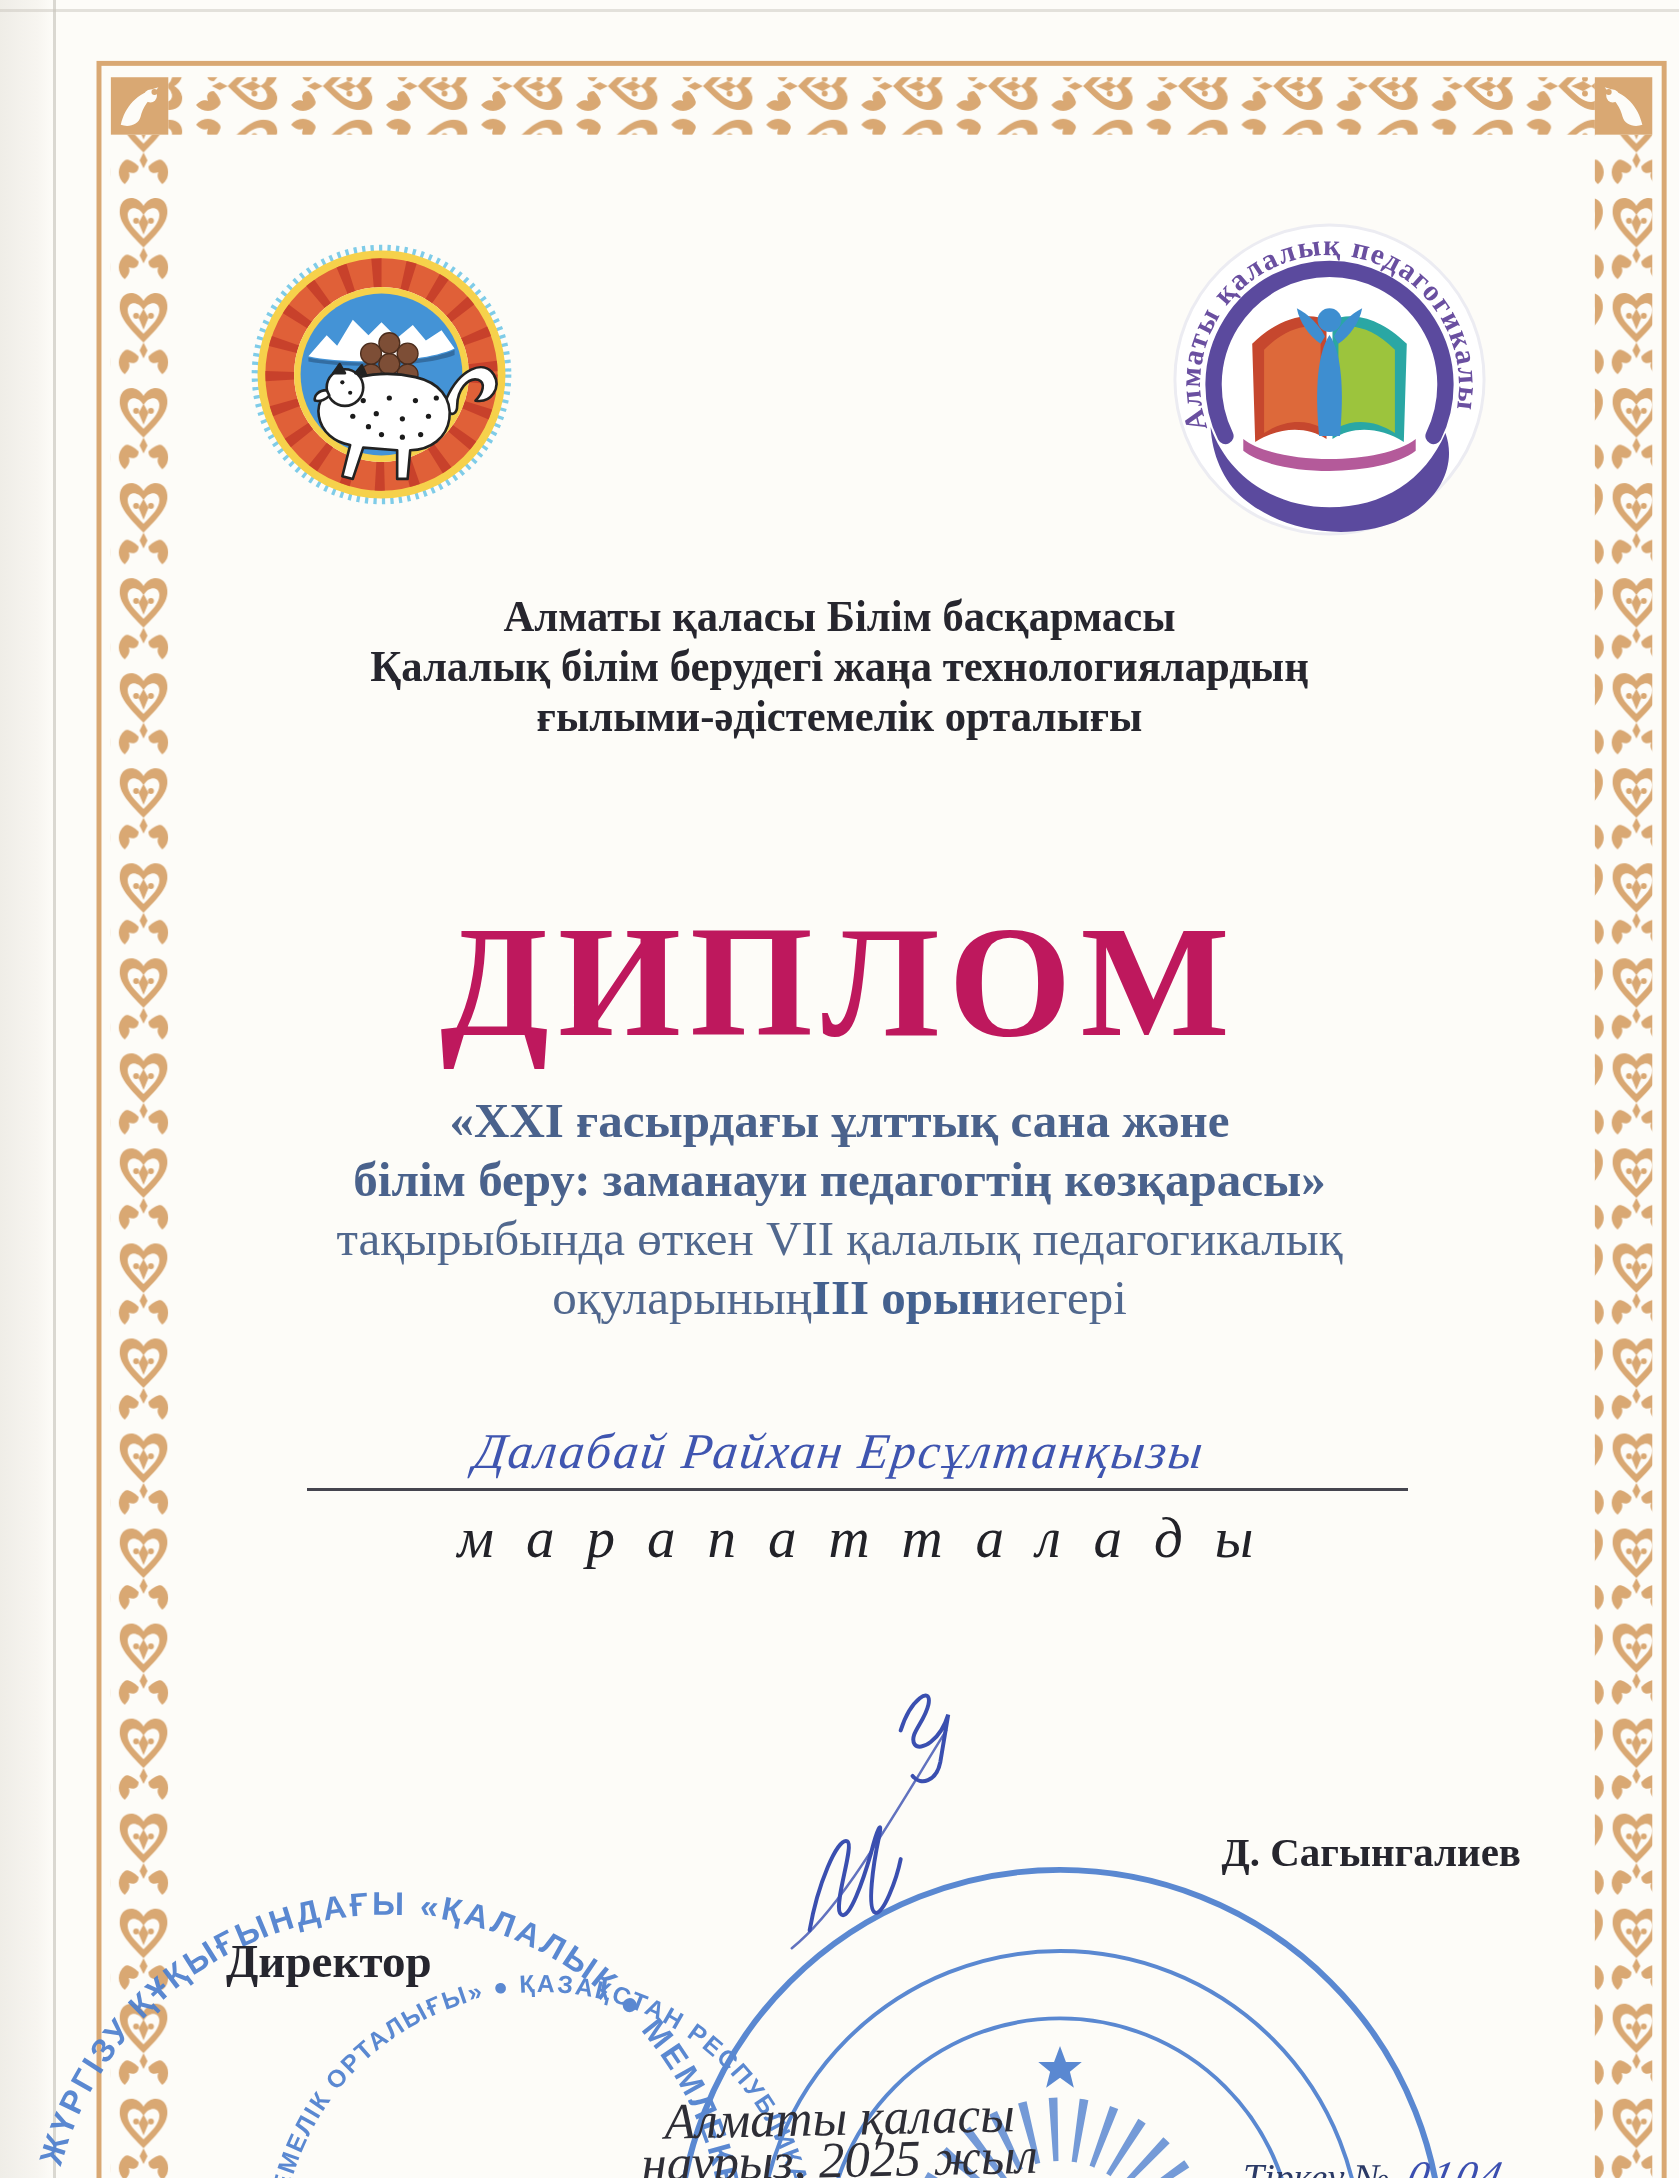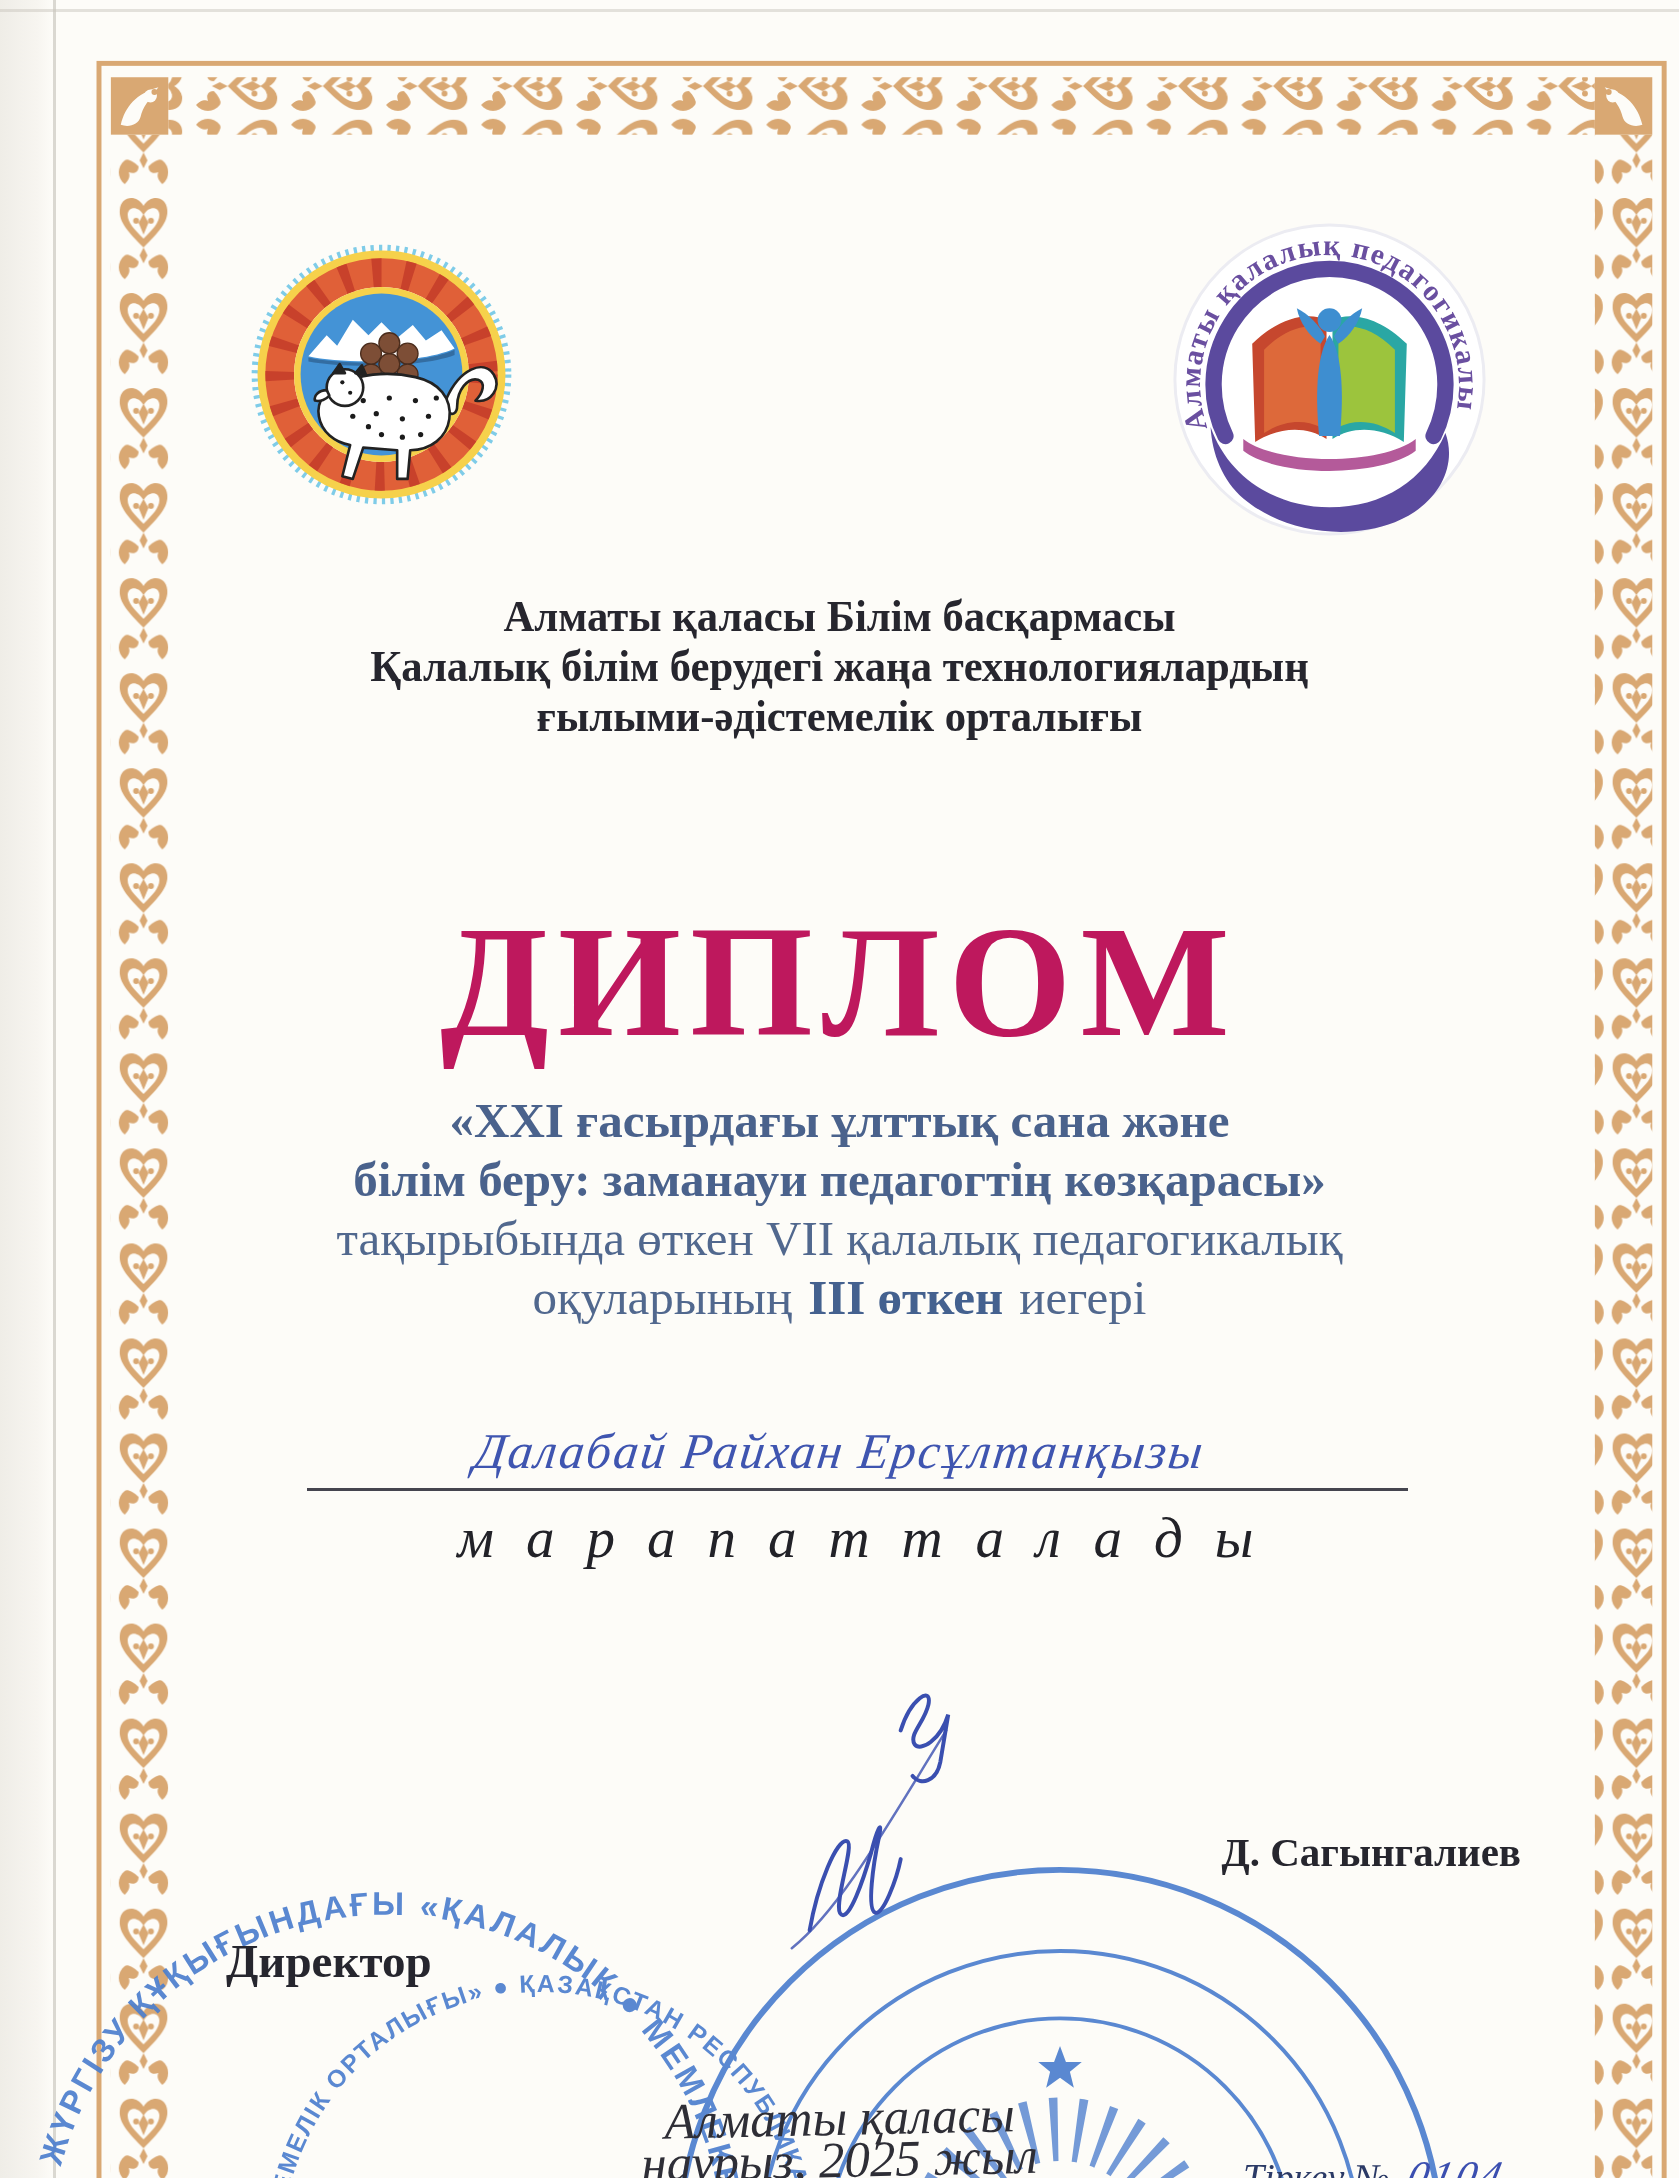--- a/index.html
+++ b/index.html
@@ -21,21 +21,21 @@
 
   .logo-left{position:absolute;left:251px;top:244px;z-index:2;}
   .logo-right{position:absolute;left:1166px;top:216px;z-index:2;}
 
   .org-block{top:592px;z-index:3;font-weight:bold;font-size:44px;line-height:50px;
     color:#26262e;transform:scaleX(.97);}
   .title{top:903px;z-index:3;font-weight:bold;font-size:158px;letter-spacing:9px;
     color:#be185d;line-height:1;}
   .theme-block{top:1091px;z-index:3;font-size:49px;line-height:59px;color:#51688e;}
   .theme-bold{font-weight:bold;color:#4a628c;}
-  .result-line{display:flex;justify-content:center;gap:16px;}
+  .result-line{display:flex;justify-content:center;}
   .result-place{font-weight:bold;color:#44618f;}
 
   .recipient{top:1422px;z-index:4;font-style:italic;font-size:50px;color:#3f55b0;
     transform:skewX(-7deg);letter-spacing:2px;}
   .name-rule{top:1488px;left:307px;width:1101px;height:3px;background:#45454f;z-index:3;}
   .award-word{top:1505px;z-index:3;font-style:italic;font-size:57px;letter-spacing:32px;
     padding-left:32px;color:#222228;}
 
   .director-label{top:1934px;left:226px;z-index:5;font-weight:bold;font-size:47px;color:#26262e;}
   .director-name{top:1828px;left:1040px;width:481px;text-align:right;z-index:5;
@@ -176,21 +176,21 @@
   </div>
 
   <div class="center-text title">ДИПЛОМ</div>
 
   <div class="center-text theme-block">
     <div class="theme-bold">«XXI ғасырдағы ұлттық сана және</div>
     <div class="theme-bold">білім беру: заманауи педагогтің көзқарасы»</div>
     <div>тақырыбында өткен VII қалалық педагогикалық</div>
     <div class="result-line">
       <span>оқуларының</span>
-      <span class="result-place">III өткен</span>
+      <span class="result-place">III орын</span>
       <span>иегері</span>
     </div>
   </div>
 
   <div class="center-text recipient">Далабай Райхан Ерсұлтанқызы</div>
   <div class="abs name-rule"></div>
   <div class="center-text award-word">марапатталады</div>
 
   <div class="abs director-label">Директор</div>
   <div class="abs director-name">Д. Сагынгалиев</div>

